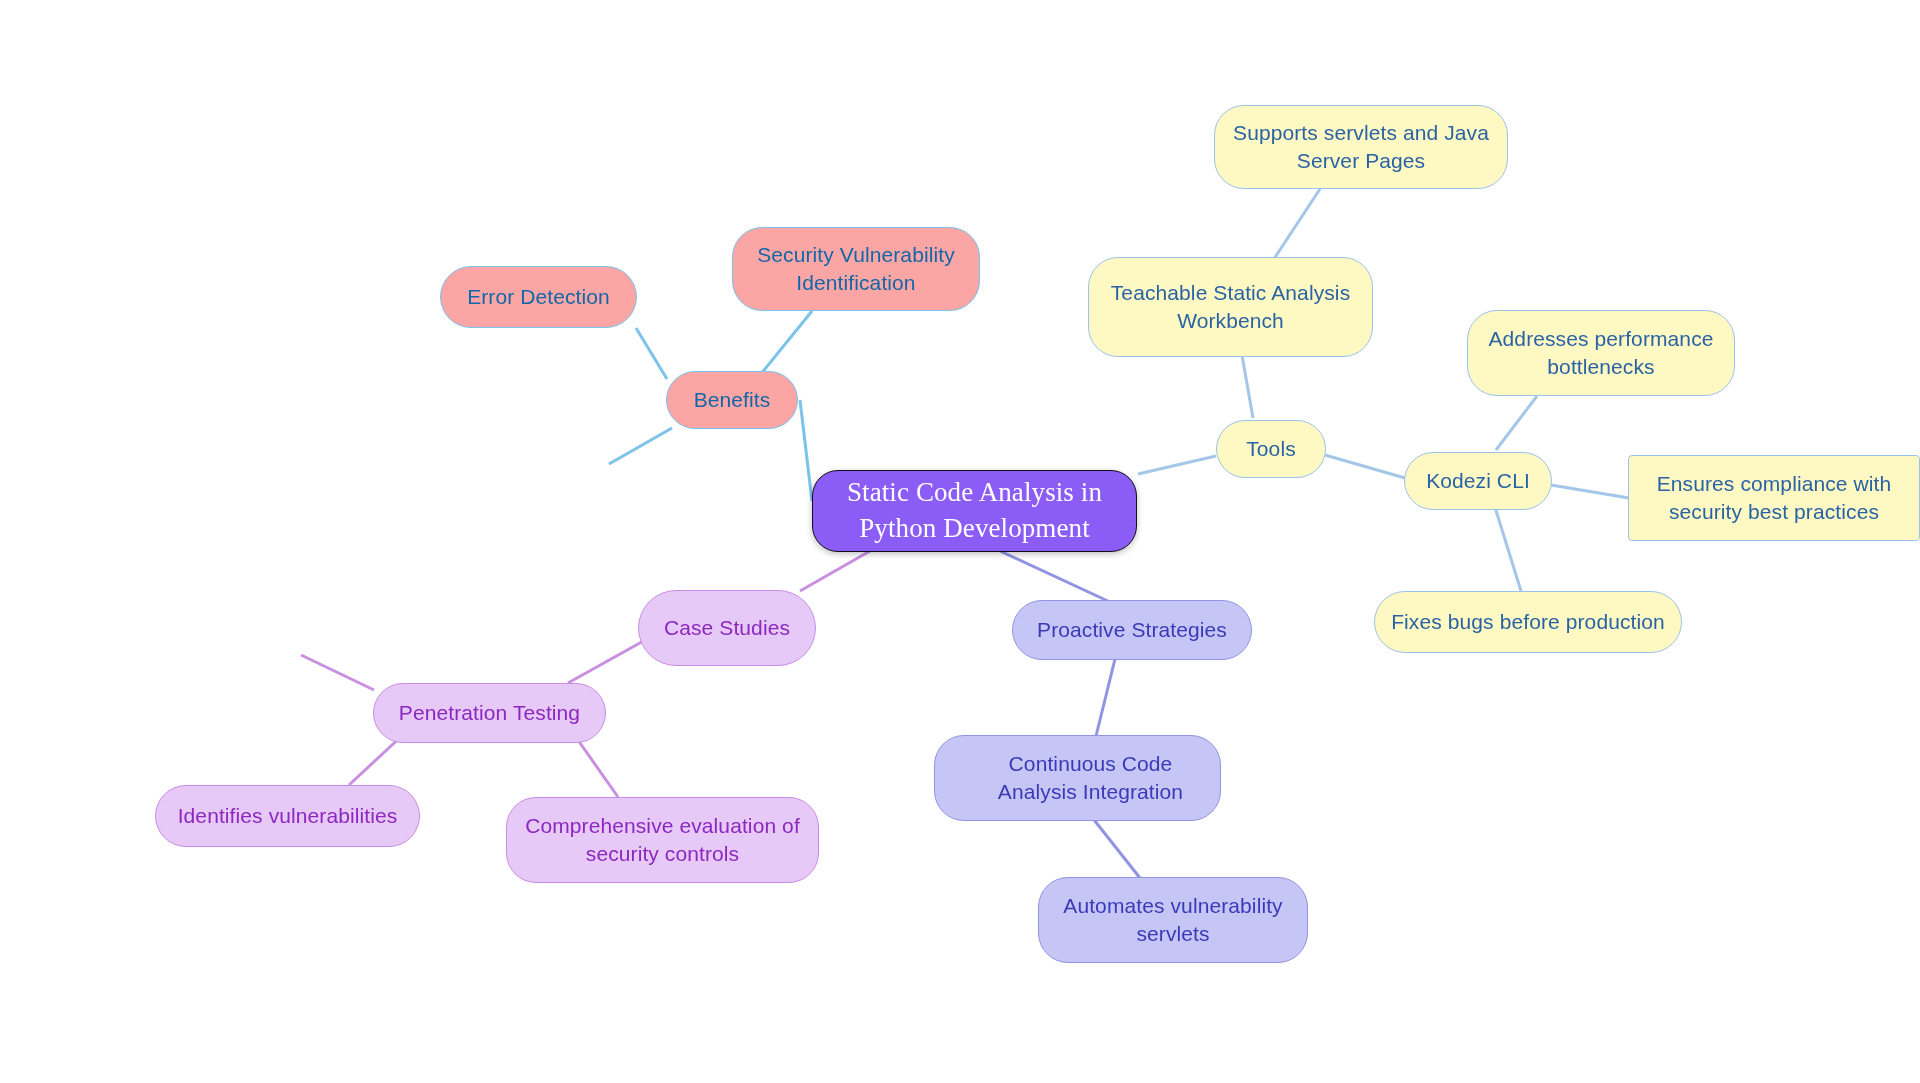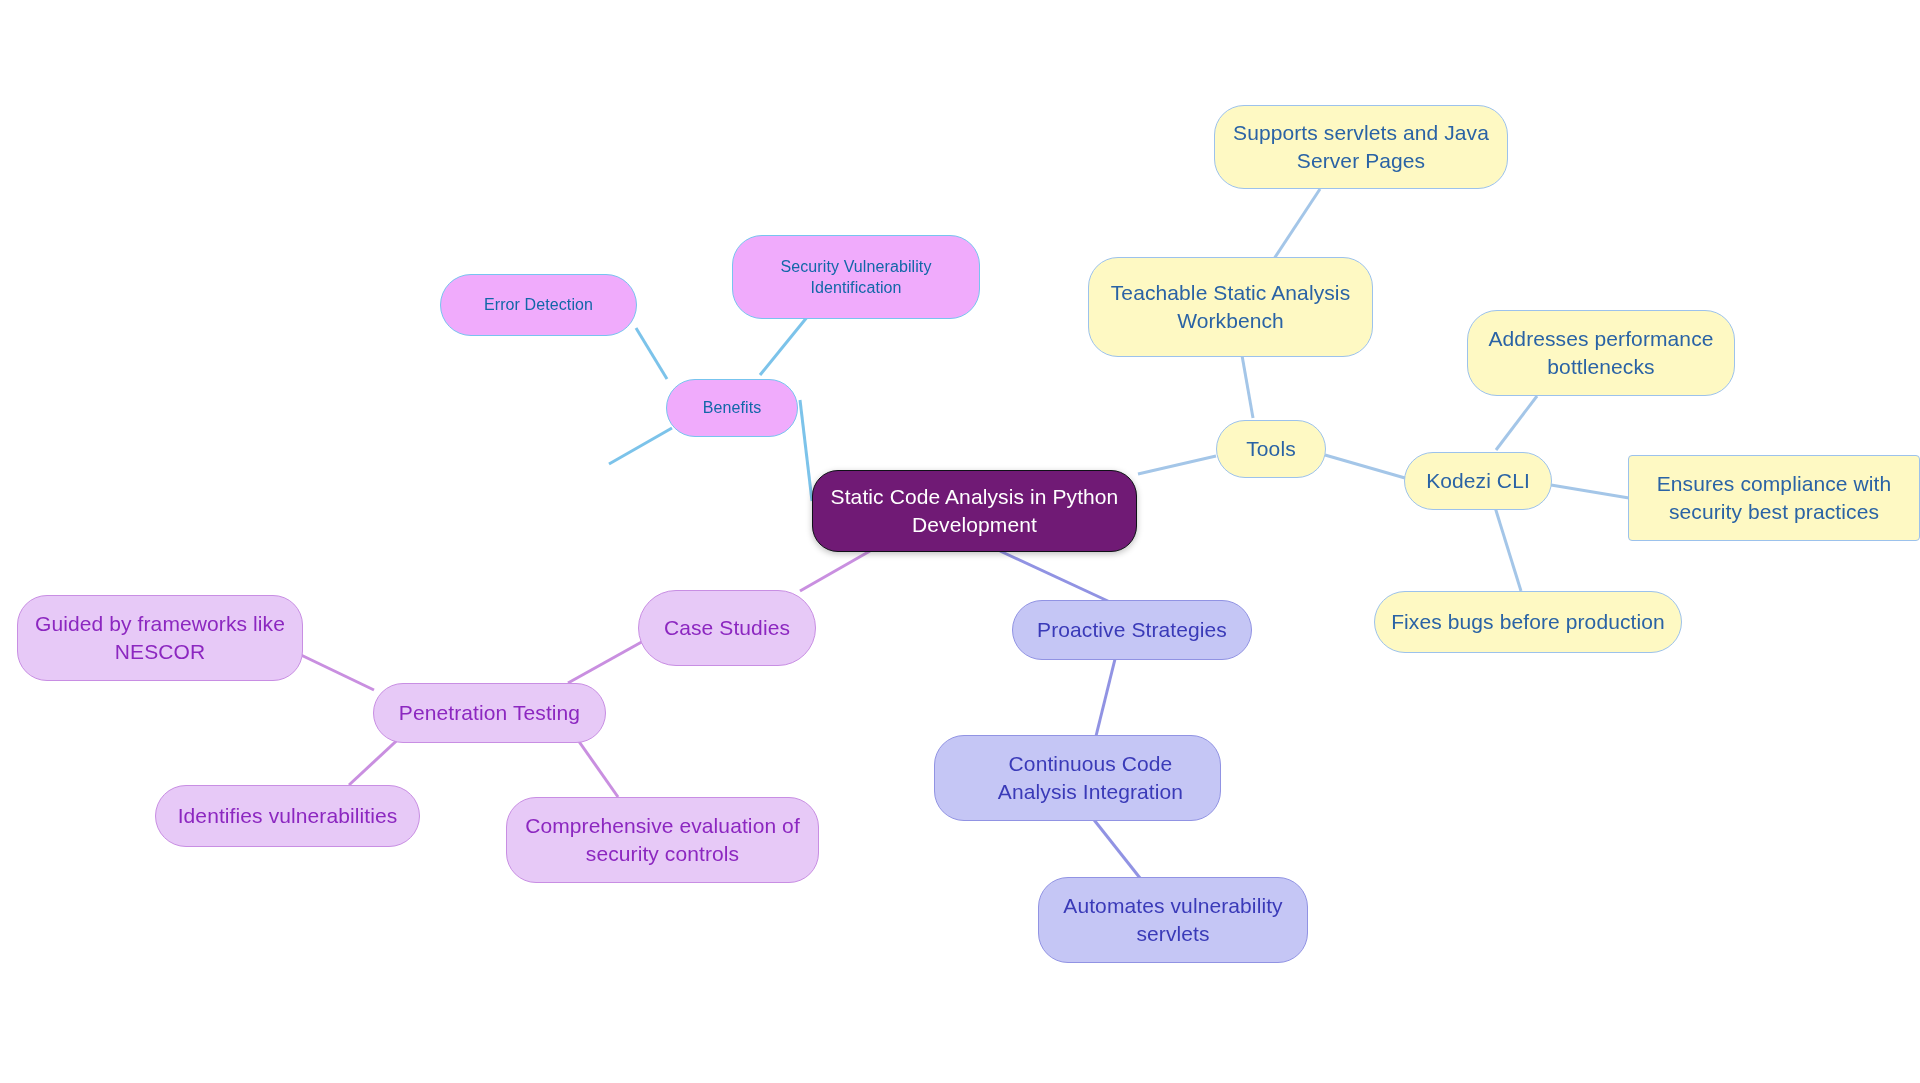--- a/index.html
+++ b/index.html
@@ -34,33 +34,33 @@
     text-align: center;
     border-radius: 40px;
     border-style: solid;
     border-width: 1.5px;
     line-height: 1.32;
     padding: 6px 14px;
     white-space: pre-line;
     letter-spacing: 0.1px;
   }
   .node-root {
-    background: #701a75;
+    background: #8b5cf6;
     border-color: #0f1117;
     color: #ffffff;
-    font-size: 21px;
+    font-size: 27px;
     border-radius: 26px;
     box-shadow: 0 2px 6px rgba(0,0,0,0.25);
+    font-family: Liberation Serif, serif;
   }
   .node-blue-mid {
-    background: #f0abfc;
+    background: #fca5a5;
     border-color: #77c4ef;
     color: #1267a8;
-    font-size: 16px;
-    margin-top: 8px;
+    font-size: 21px;
   }
   .node-blue-light {
     background: #fef9c3;
     border-color: #9cc2ec;
     color: #2a63a5;
     font-size: 21px;
   }
   .node-purple {
     background: #e7c9f7;
     border-color: #c88ee3;
@@ -125,21 +125,20 @@
   <div class="node node-blue-light" style="left:1467px; top:310px; width:268px; height:86px; border-radius:30px;">Addresses performance bottlenecks</div>
 
   <div class="node node-blue-light" style="left:1628px; top:455px; width:292px; height:86px; border-radius:4px;">Ensures compliance with security best practices</div>
 
   <div class="node node-blue-light" style="left:1374px; top:591px; width:308px; height:62px;">Fixes bugs before production</div>
 
   <div class="node node-purple" style="left:638px; top:590px; width:178px; height:76px;">Case Studies</div>
 
   <div class="node node-purple" style="left:373px; top:683px; width:233px; height:60px;">Penetration Testing</div>
 
-  <div class="node node-purple" style="left:17px; top:595px; width:286px; height:86px; border-radius:30px;">Guided by frameworks like NESCOR</div>
 
   <div class="node node-purple" style="left:155px; top:785px; width:265px; height:62px;">Identifies vulnerabilities</div>
 
   <div class="node node-purple" style="left:506px; top:797px; width:313px; height:86px; border-radius:30px;">Comprehensive evaluation of security controls</div>
 
   <div class="node node-periwinkle" style="left:1012px; top:600px; width:240px; height:60px;">Proactive Strategies</div>
 
   <div class="node node-periwinkle" style="left:934px; top:735px; width:287px; height:86px; border-radius:30px;padding-left:40px;">Continuous Code Analysis Integration</div>
 
   <div class="node node-periwinkle" style="left:1038px; top:877px; width:270px; height:86px; border-radius:30px;">Automates vulnerability servlets</div>

